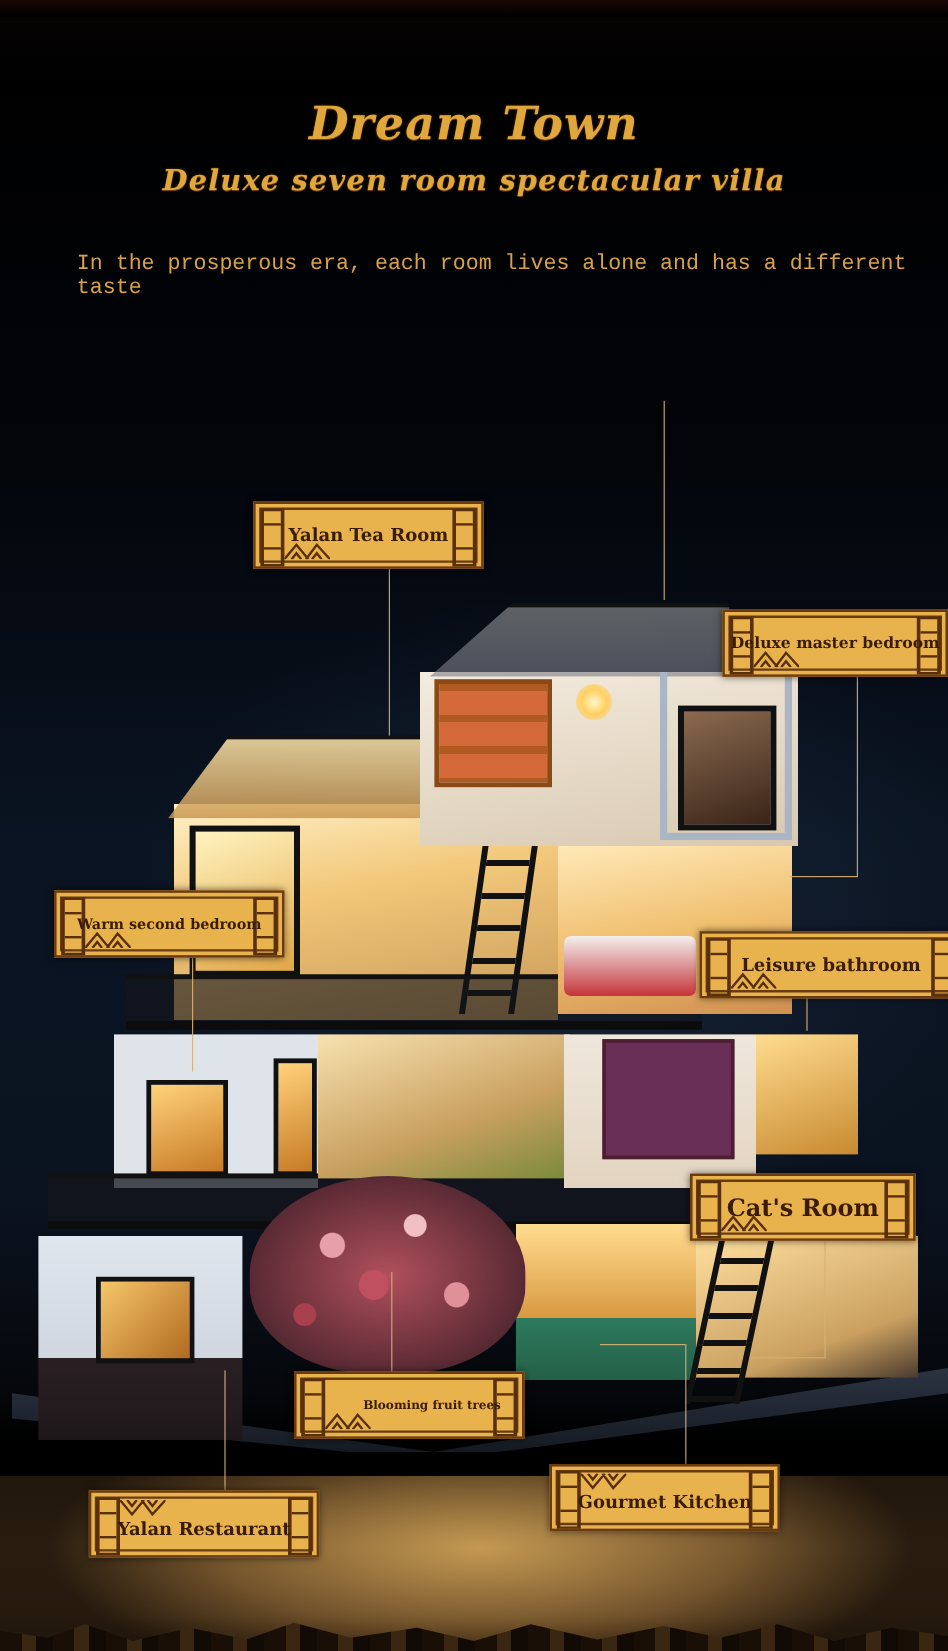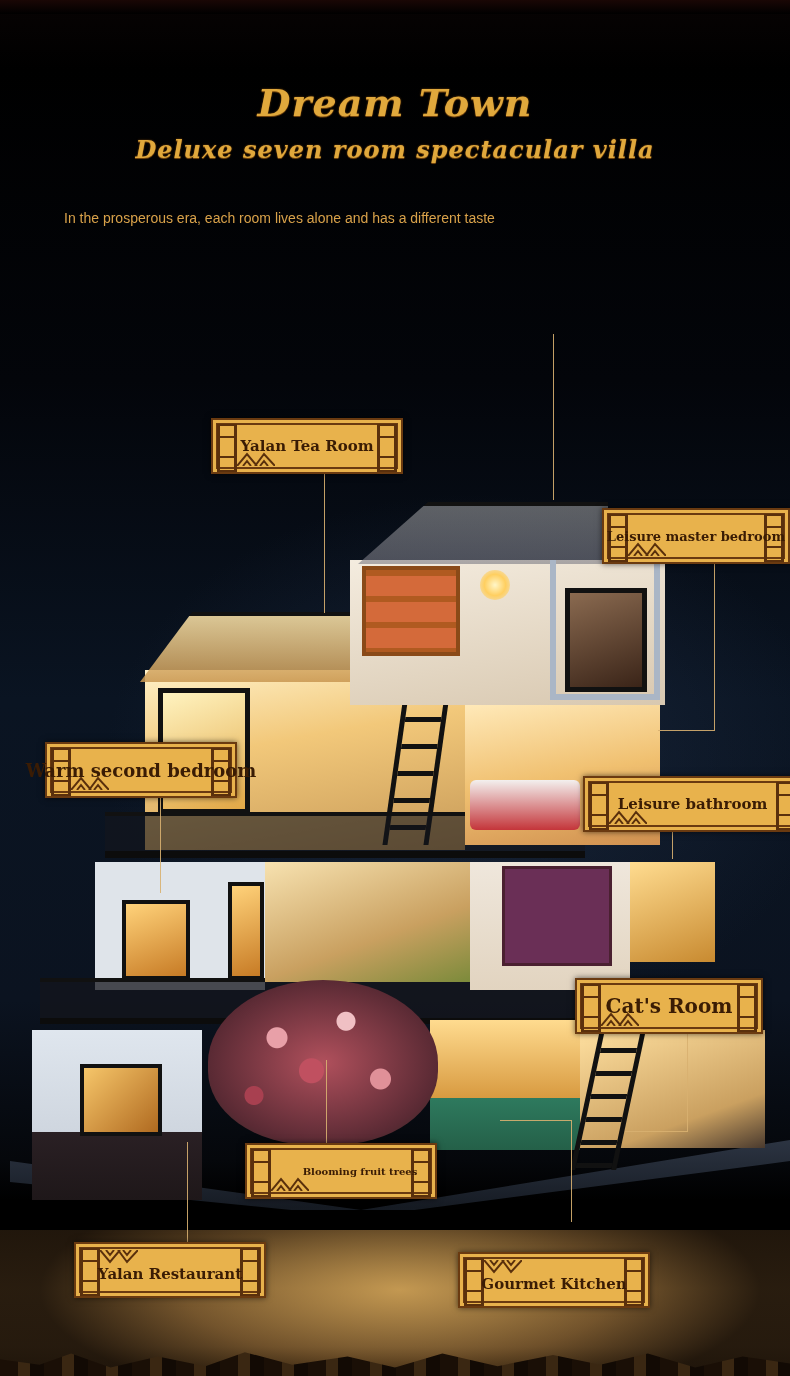--- a/index.html
+++ b/index.html
@@ -23,22 +23,22 @@
     background: repeating-linear-gradient(90deg, #1a0f06 0 18px, #3a2712 18px 30px, #120a04 30px 44px);
     clip-path: polygon(0 40%,5% 60%,9% 20%,14% 70%,20% 30%,26% 65%,31% 15%,37% 60%,44% 30%,50% 70%,56% 20%,63% 65%,70% 25%,76% 60%,82% 20%,88% 70%,94% 30%,100% 55%,100% 100%,0 100%);
   }
 
   
   .title { position: absolute; left: 0; width: 790px; text-align: center; color: #e0a83c;
     font-family: "DejaVu Serif", serif; font-weight: bold; letter-spacing: 1px;
     text-shadow: 0 0 2px #7a4a10, 0 1px 0 #6a3e0c; }
   .title-1 { top: 80px; font-size: 38px; font-style: italic; }
   .title-2 { top: 135px; font-size: 24px; font-style: italic; }
-  .subtitle { position: absolute; left: 64px; top: 210px; color: #d9a24a; font-size: 14px;
-    font-family: Liberation Sans, sans-serif; }
+  .subtitle { position: absolute; left: 64px; top: 210px; color: #d9a24a; font-size: 18px;
+    font-family: Liberation Mono, monospace; }
 
   
   .line { position: absolute; background: #d8b070; opacity: 0.9; }
 
   
   .tag { position: absolute; height: 56px; background: #e8b24c; border: 2px solid #6a3a10;
     box-shadow: inset 0 0 0 3px #e8b24c, inset 0 0 0 5px #6a3a10, 0 0 6px rgba(0,0,0,0.6);
     display: flex; align-items: center; justify-content: center; padding: 0 14px; }
   .tag::before, .tag::after { content: ""; position: absolute; width: 14px; height: 44px; top: 4px;
     border: 2px solid #5a300c; border-left-width: 3px; border-right-width: 3px;
@@ -136,28 +136,28 @@
     <svg class="tag-mountain" viewBox="0 0 38 14">
         <path d="M0 14 L10 2 L20 14 M6 14 L10 9 L14 14 M18 14 L27 2 L38 14 M23 14 L27 9 L31 14" stroke="#5a300c" stroke-width="2" fill="none"></path>
       </svg>
     <span class="tag-text">Yalan Tea Room</span>
   </div>
 
   <div class="tag" style="left:602px;top:508px;width:188px;">
     <svg class="tag-mountain" viewBox="0 0 38 14">
         <path d="M0 14 L10 2 L20 14 M6 14 L10 9 L14 14 M18 14 L27 2 L38 14 M23 14 L27 9 L31 14" stroke="#5a300c" stroke-width="2" fill="none"></path>
       </svg>
-    <span class="tag-text" style="font-size:13px;">Leisure master bedroom</span>
+    <span class="tag-text" style="font-size:13px;">Deluxe master bedroom</span>
   </div>
 
   <div class="tag" style="left:45px;top:742px;width:192px;">
     <svg class="tag-mountain" viewBox="0 0 38 14">
         <path d="M0 14 L10 2 L20 14 M6 14 L10 9 L14 14 M18 14 L27 2 L38 14 M23 14 L27 9 L31 14" stroke="#5a300c" stroke-width="2" fill="none"></path>
       </svg>
-    <span class="tag-text" style="font-size:18px;">Warm second bedroom</span>
+    <span class="tag-text" style="font-size:12px;">Warm second bedroom</span>
   </div>
 
   <div class="tag" style="left:583px;top:776px;width:219px;">
     <svg class="tag-mountain" viewBox="0 0 38 14">
         <path d="M0 14 L10 2 L20 14 M6 14 L10 9 L14 14 M18 14 L27 2 L38 14 M23 14 L27 9 L31 14" stroke="#5a300c" stroke-width="2" fill="none"></path>
       </svg>
     <span class="tag-text">Leisure bathroom</span>
   </div>
 
   <div class="tag" style="left:575px;top:978px;width:188px;">
@@ -174,19 +174,19 @@
     <span class="tag-text" style="font-size:10px;margin-left:38px;">Blooming fruit trees</span>
   </div>
 
   <div class="tag" style="left:74px;top:1242px;width:192px;">
     <svg class="tag-mountain top" viewBox="0 0 38 14">
         <path d="M0 14 L10 2 L20 14 M6 14 L10 9 L14 14 M18 14 L27 2 L38 14 M23 14 L27 9 L31 14" stroke="#5a300c" stroke-width="2" fill="none"></path>
       </svg>
     <span class="tag-text" style="padding-top:8px;">Yalan Restaurant</span>
   </div>
 
-  <div class="tag" style="left:458px;top:1220px;width:192px;margin-top:32px;">
+  <div class="tag" style="left:458px;top:1220px;width:192px;">
     <svg class="tag-mountain top" viewBox="0 0 38 14">
         <path d="M0 14 L10 2 L20 14 M6 14 L10 9 L14 14 M18 14 L27 2 L38 14 M23 14 L27 9 L31 14" stroke="#5a300c" stroke-width="2" fill="none"></path>
       </svg>
     <span class="tag-text" style="padding-top:8px;">Gourmet Kitchen</span>
   </div>
 </div>
 
 </body></html>

